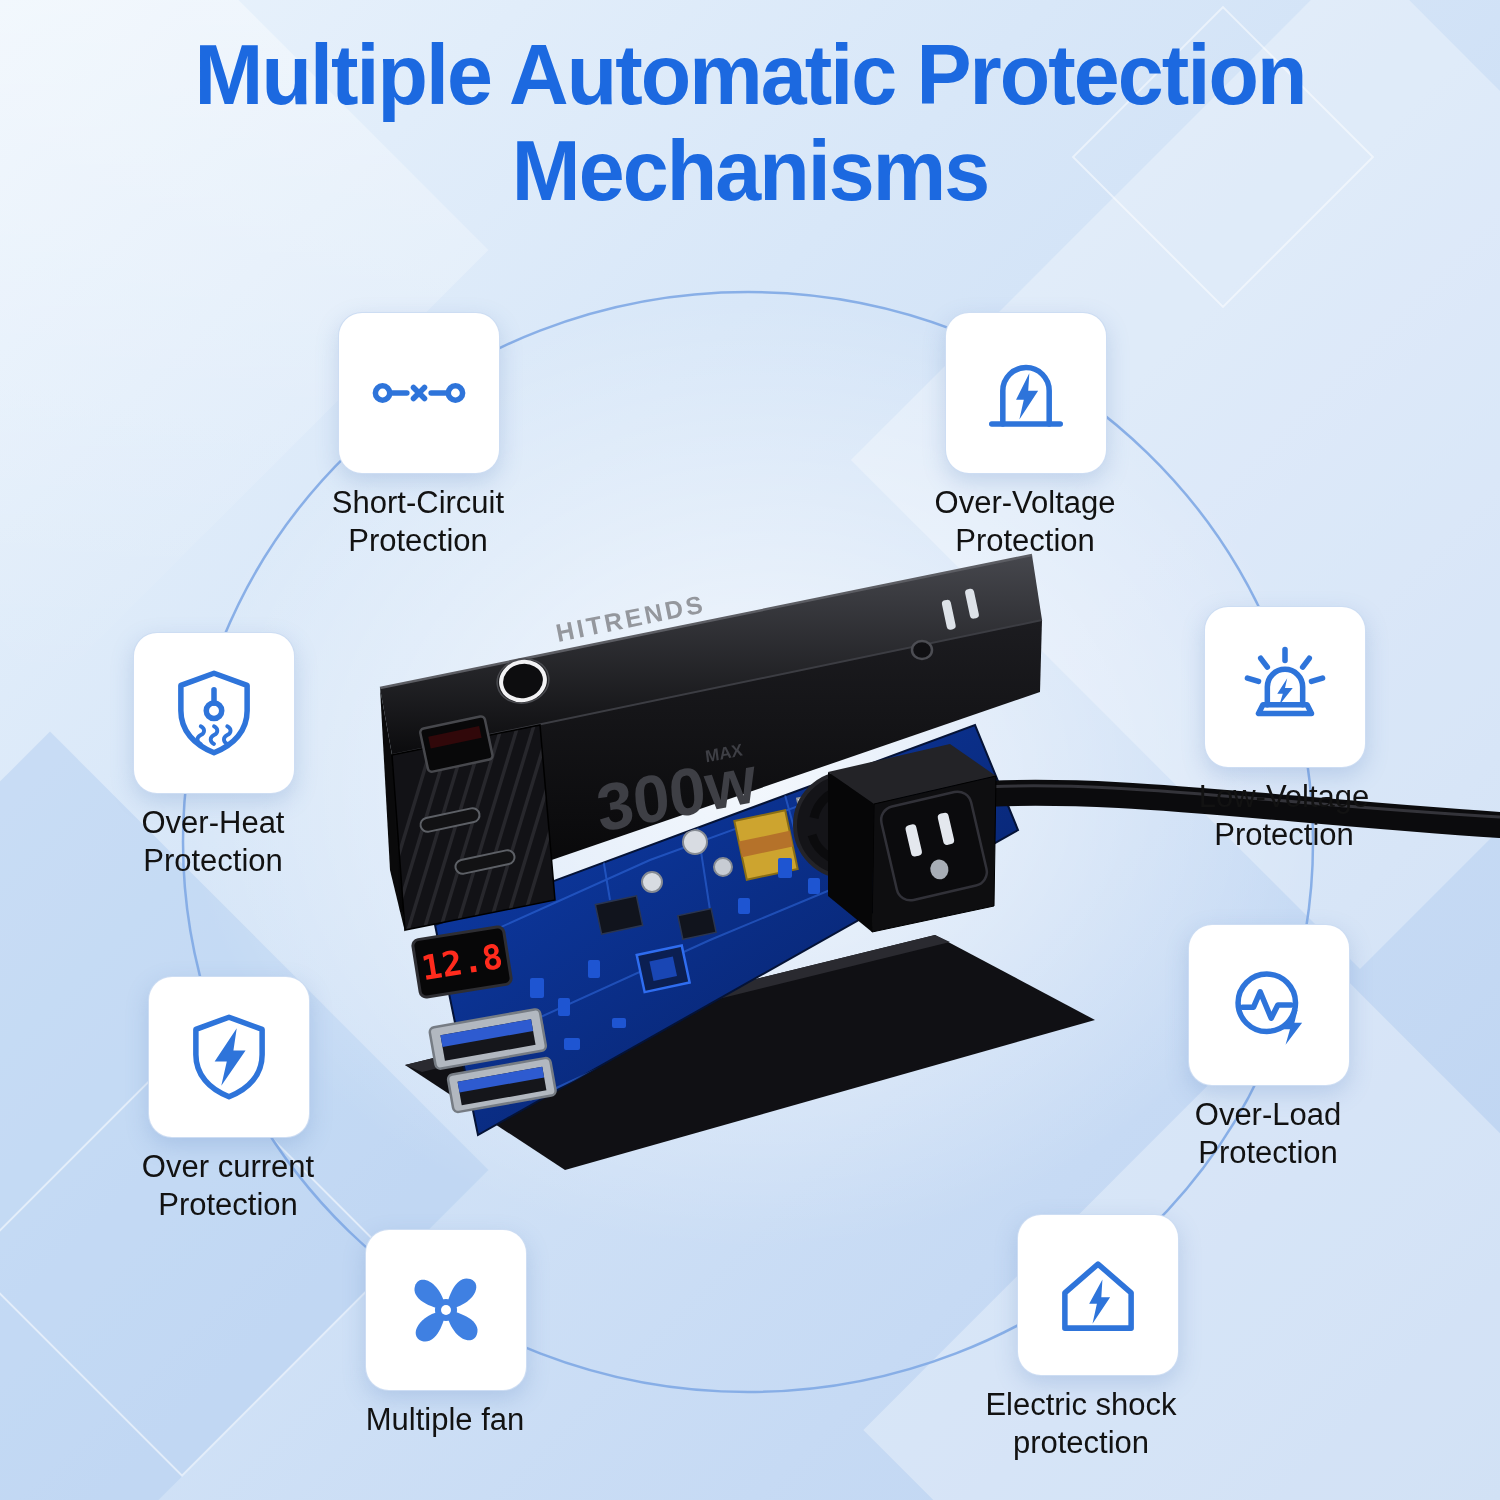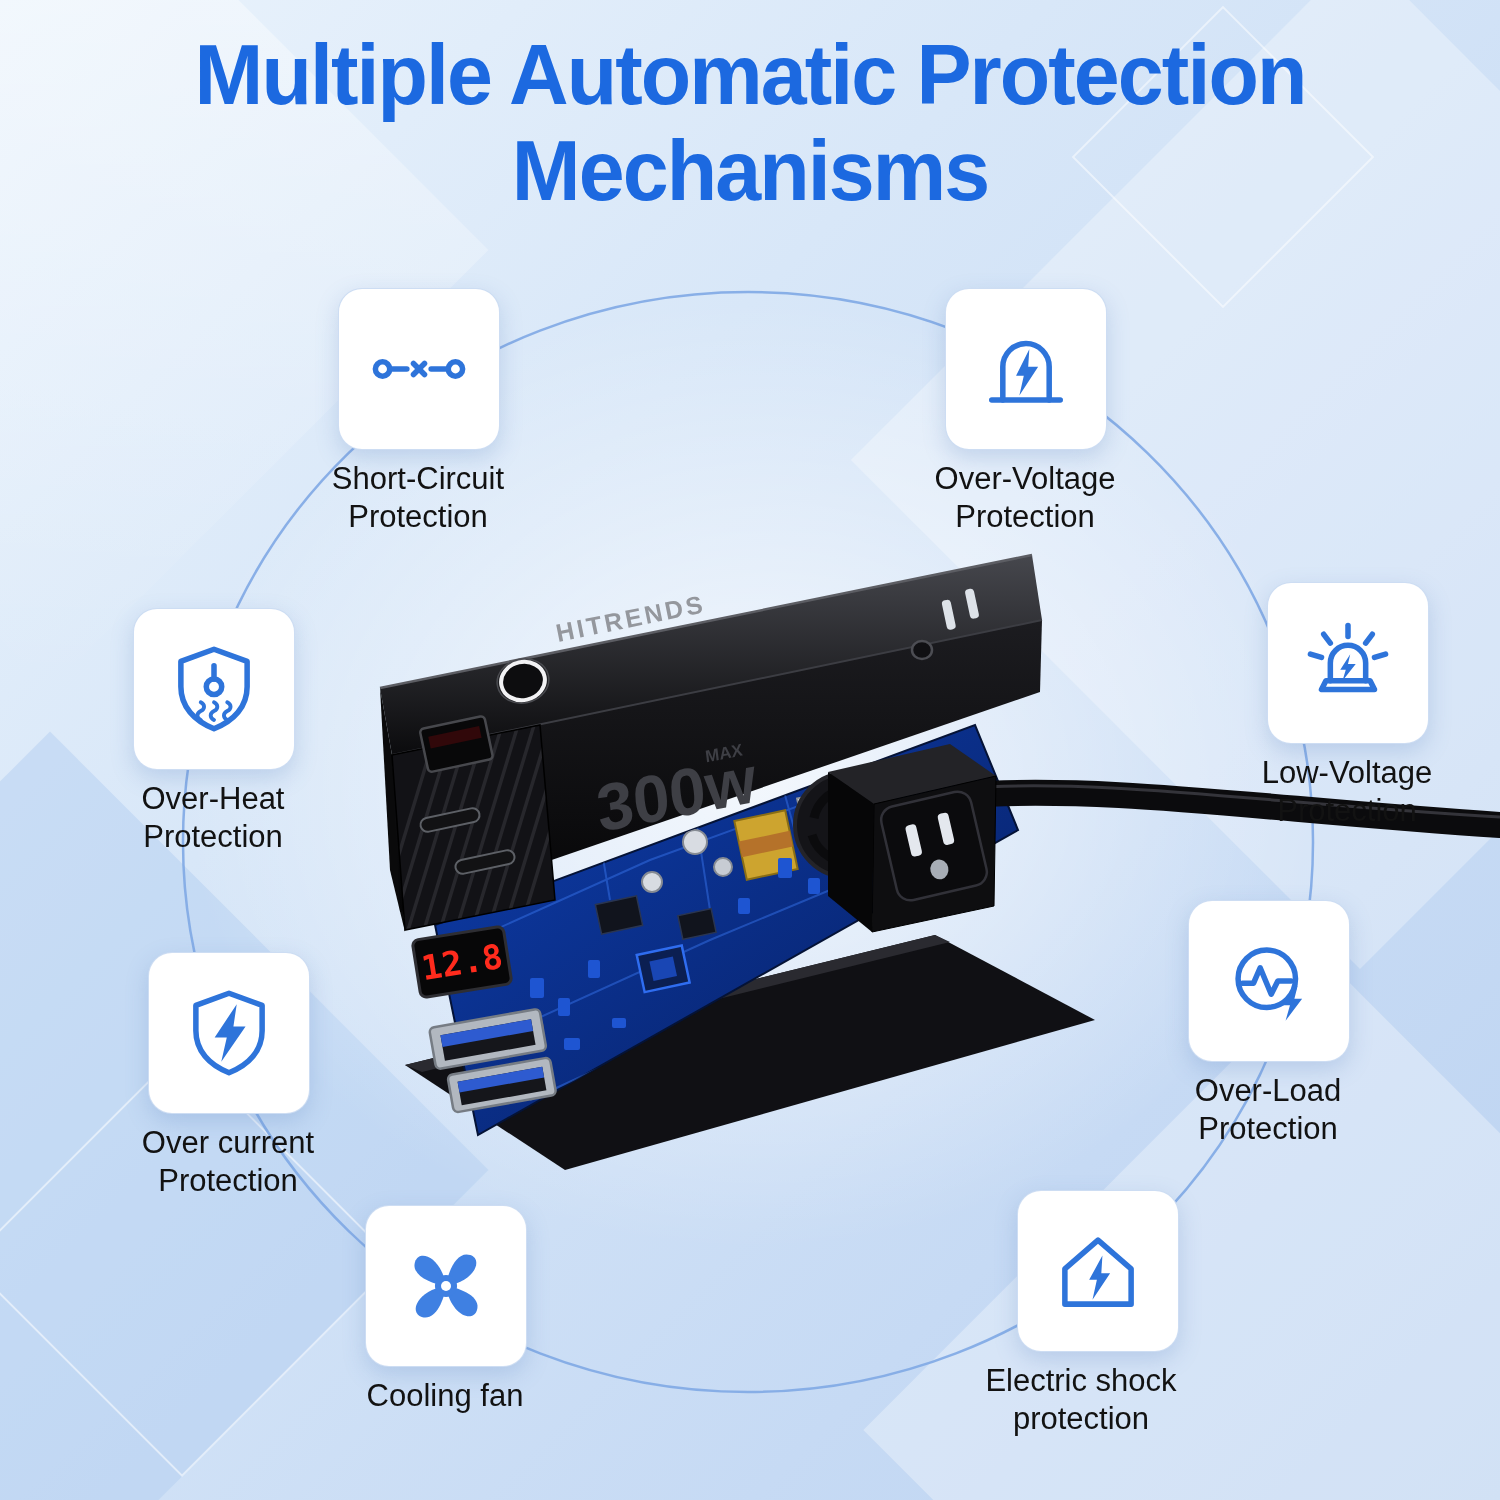--- a/index.html
+++ b/index.html
@@ -11,21 +11,21 @@
   .bg-shape{position:absolute;pointer-events:none;}
   .glow{position:absolute;left:180px;top:300px;width:1140px;height:950px;
     background:radial-gradient(closest-side,rgba(255,255,255,.75),rgba(255,255,255,0));}
   .title{position:absolute;top:26px;left:0;width:100%;text-align:center;
     font-weight:bold;color:#1c69e0;letter-spacing:-2px;line-height:1.12;
     transform:scaleX(.96);}
   .title .l1{font-size:86px;}
   .title .l2{font-size:86px;}
   .ring{position:absolute;left:0;top:0;}
   .product{position:absolute;left:350px;top:480px;}
-  .feature{position:absolute;width:160px;}
+  .feature{position:absolute;width:160px;margin-top:24px;}
   .icon-box{width:160px;height:160px;background:#ffffff;border-radius:24px;
     border:1px solid rgba(130,170,225,.4);
     box-shadow:0 8px 22px rgba(90,130,190,.25);
     display:flex;align-items:center;justify-content:center;}
   .icon-box svg{width:106px;height:106px;}
   .feature-label{position:absolute;top:172px;left:50%;transform:translateX(-50%);
     width:360px;text-align:center;font-size:31px;color:#121212;line-height:1.22;}
   .ic{stroke:#2e74da;stroke-width:5;fill:none;stroke-linecap:round;stroke-linejoin:round;}
   .icf{fill:#2e74da;stroke:none;}
 </style>
@@ -253,21 +253,21 @@
       <path class="ic" style="stroke-width:3.5" d="M36 60 c4 2 4 6 0 8 c-4 2 -4 6 0 8"></path>
       <path class="ic" style="stroke-width:3.5" d="M48 60 c4 2 4 6 0 8 c-4 2 -4 6 0 8"></path>
       <path class="ic" style="stroke-width:3.5" d="M60 60 c4 2 4 6 0 8 c-4 2 -4 6 0 8"></path>
     </svg>
   </div>
   <div class="feature-label">
     <span>Over-Heat</span><br><span>Protection</span>
   </div>
 </div>
 
-<div class="feature" style="left:1267px;top:582px;">
+<div class="feature" style="left:1204px;top:582px;">
   <div class="icon-box">
     <svg viewBox="0 0 96 96">
       <path class="ic" d="M32 64 V48 A16 16 0 0 1 64 48 V64"></path>
       <path class="ic" d="M28 64 L24 72 H72 L68 64 Z"></path>
       <line class="ic" x1="48" y1="14" x2="48" y2="24"></line>
       <line class="ic" x1="26" y1="22" x2="32" y2="30"></line>
       <line class="ic" x1="70" y1="22" x2="64" y2="30"></line>
       <line class="ic" x1="14" y1="40" x2="24" y2="43"></line>
       <line class="ic" x1="82" y1="40" x2="72" y2="43"></line>
       <polygon class="icf" points="50,40 41,54 46,54 43,64 55,49 48,49"></polygon>
@@ -310,21 +310,21 @@
         <path d="M48 48 C 44 22, 24 14, 20 26 C 16 38, 34 46, 48 48 Z"></path>
         <path d="M48 48 C 44 22, 24 14, 20 26 C 16 38, 34 46, 48 48 Z" transform="rotate(90 48 48)"></path>
         <path d="M48 48 C 44 22, 24 14, 20 26 C 16 38, 34 46, 48 48 Z" transform="rotate(180 48 48)"></path>
         <path d="M48 48 C 44 22, 24 14, 20 26 C 16 38, 34 46, 48 48 Z" transform="rotate(270 48 48)"></path>
         <circle cx="48" cy="48" r="10"></circle>
       </g>
       <circle cx="48" cy="48" r="4.5" fill="#ffffff"></circle>
     </svg>
   </div>
   <div class="feature-label">
-    <span>Cooling fan</span><br><span></span>
+    <span>Multiple fan</span><br><span></span>
   </div>
 </div>
 
 <div class="feature" style="left:985px;top:1190px;padding-left:32px;">
   <div class="icon-box">
     <svg viewBox="0 0 96 96">
       <path class="ic" d="M18 46 L48 20 L78 46 V78 H18 Z"></path>
       <polygon class="icf" points="52,34 40,56 47,56 43,74 59,50 51,50"></polygon>
     </svg>
   </div>

